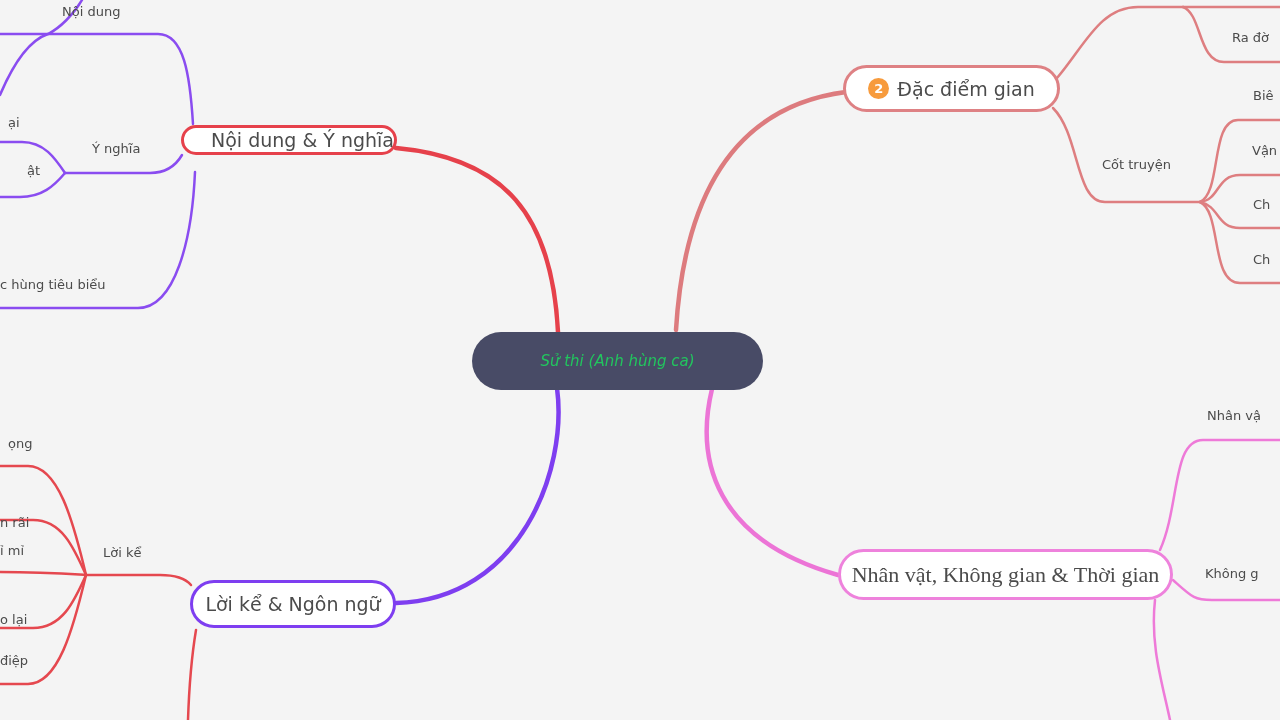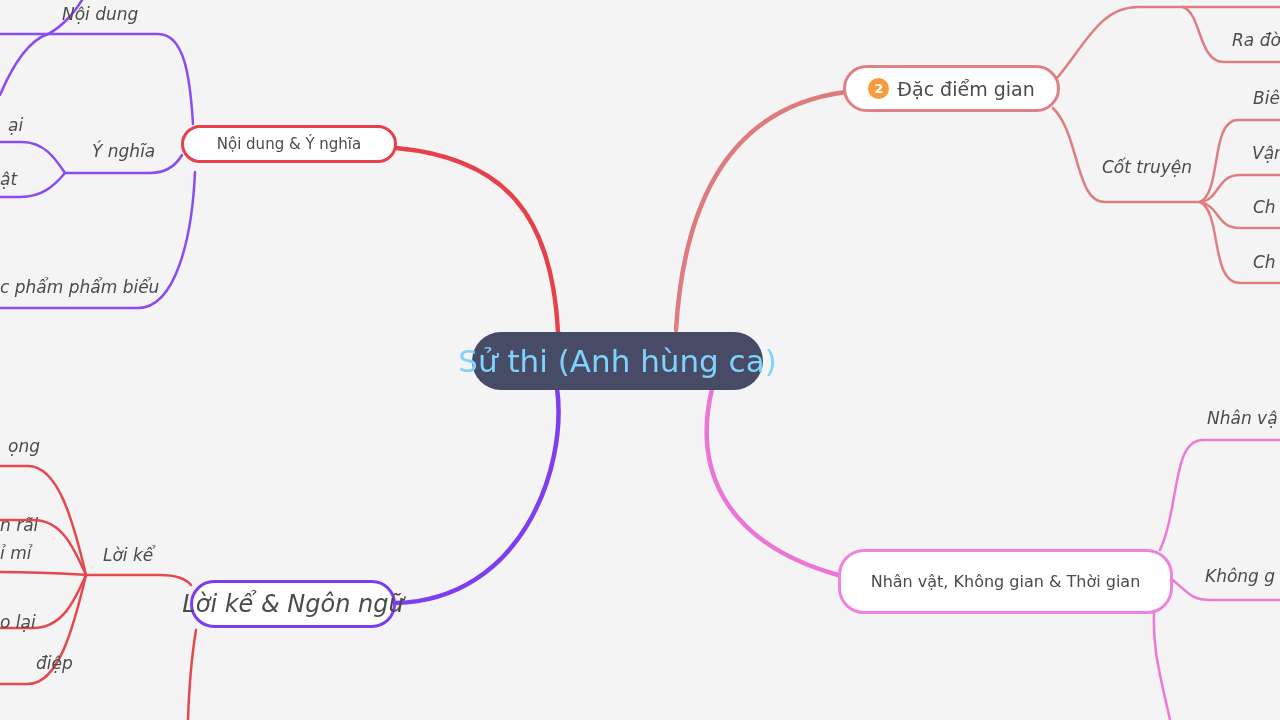--- a/index.html
+++ b/index.html
@@ -20,50 +20,50 @@
     display: flex;
     align-items: center;
     justify-content: center;
     white-space: nowrap;
     color: #4b4b4b;
     box-sizing: border-box;
   }
   .root-pill {
     left: 472px; top: 332px; width: 291px; height: 58px;
     background: #484b66;
-    color: #7dd3fc;
+    color: #22c55e;
     border-radius: 29px;
-    font-size: 31px;
+    font-size: 15px;
+    font-style: italic;
   }
-  .pill-content   { left: 181px; top: 125px; width: 216px; height: 38px;
-                    border: 3px solid #e6414b; border-radius: 23px; font-size: 15px; }
+  .pill-content   { left: 181px; top: 125px; width: 216px; height: 30px;
+                    border: 3px solid #e6414b; border-radius: 23px; font-size: 19px; justify-content: flex-end; }
   .pill-common    { left: 843px; top: 65px;  width: 217px; height: 47px;
                     border: 3px solid #de8184; border-radius: 24px; font-size: 19px; }
   .pill-narration { left: 190px; top: 580px; width: 206px; height: 48px;
-                    border: 3.5px solid #7e3ef0; border-radius: 24px; font-size: 24px; font-style: italic; }
-  .pill-character { left: 838px; top: 549px; width: 335px; height: 65px;
-                    border: 3.5px solid #ee82dc; border-radius: 26px; font-size: 16px; }
+                    border: 3.5px solid #7e3ef0; border-radius: 24px; font-size: 19px; }
+  .pill-character { left: 838px; top: 549px; width: 335px; height: 51px;
+                    border: 3.5px solid #ee82dc; border-radius: 26px; font-size: 22px; font-family: Liberation Serif, serif; }
   .badge {
     width: 21px; height: 21px;
     border-radius: 50%;
     background: #f79b3d;
     color: #ffffff;
     font-size: 13px;
     font-weight: bold;
     display: flex; align-items: center; justify-content: center;
     margin-right: 8px;
     flex: 0 0 auto;
   }
   .topic {
     position: absolute;
-    font-size: 17px;
+    font-size: 13px;
     color: #4b4b4b;
     white-space: nowrap;
     line-height: 1.2;
-    font-style: italic;
   }
 </style>
 </head>
 <body>
 
 <div id="canvas">
 
   <svg id="wires" width="1280" height="720" viewBox="0 0 1280 720" fill="none" stroke-linecap="round">
 
     <path d="M396,148 C505,158 552,215 558,332" stroke="#e6414b" stroke-width="4.5"></path>
@@ -118,29 +118,29 @@
     <span>Lời kể &amp; Ngôn ngữ</span>
   </div>
 
   <div class="pill pill-character">
     <span>Nhân vật, Không gian &amp; Thời gian</span>
   </div>
 
   <div class="topic" style="left:62px;  top:4px;">Nội dung</div>
   <div class="topic" style="left:92px;  top:141px;">Ý nghĩa</div>
   <div class="topic" style="left:8px;   top:115px;">ại</div>
-  <div class="topic" style="left:0px;   top:169px;">ật</div>
-  <div class="topic" style="left:0px;   top:277px;">c phẩm phẩm biểu</div>
+  <div class="topic" style="left:0px;   top:163px;padding-left:27px;">ật</div>
+  <div class="topic" style="left:0px;   top:277px;">c hùng tiêu biểu</div>
 
   <div class="topic" style="left:103px;  top:545px;">Lời kể</div>
   <div class="topic" style="left:8px;   top:436px;">ọng</div>
   <div class="topic" style="left:0px;   top:515px;">n rãi</div>
   <div class="topic" style="left:0px;   top:543px;">ỉ mỉ</div>
   <div class="topic" style="left:0px;   top:598px;margin-top:14px;">o lại</div>
-  <div class="topic" style="left:0px;   top:653px;padding-left:36px;">điệp</div>
+  <div class="topic" style="left:0px;   top:653px;">điệp</div>
 
   <div class="topic" style="left:1102px; top:157px;">Cốt truyện</div>
   <div class="topic" style="left:1232px; top:30px;">Ra đờ</div>
   <div class="topic" style="left:1253px; top:88px;">Biê</div>
   <div class="topic" style="left:1252px; top:143px;">Vận</div>
   <div class="topic" style="left:1253px; top:197px;">Ch</div>
   <div class="topic" style="left:1253px; top:252px;">Ch</div>
 
   <div class="topic" style="left:1207px; top:408px;">Nhân vậ</div>
   <div class="topic" style="left:1205px; top:566px;">Không g</div>

